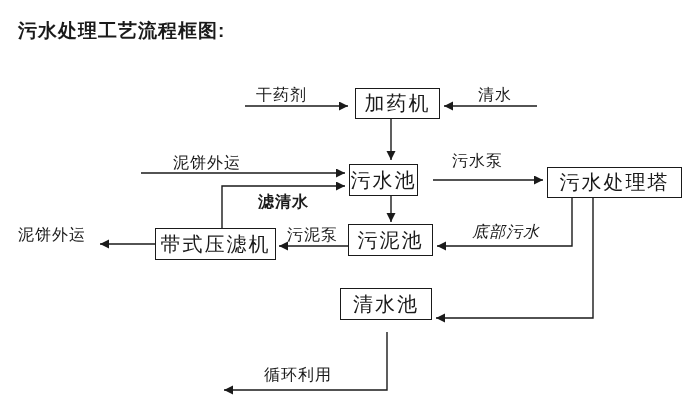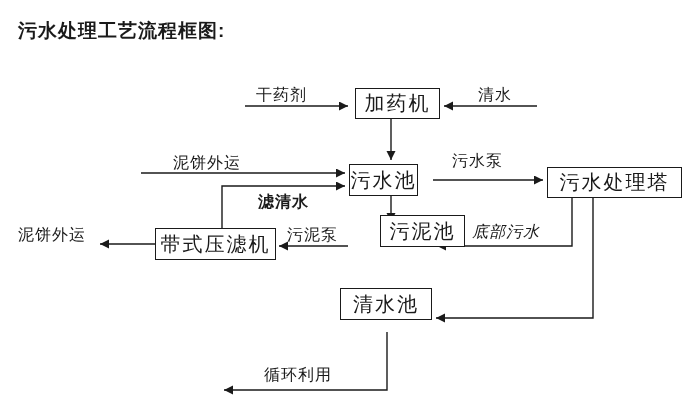--- a/index.html
+++ b/index.html
@@ -83,21 +83,21 @@
   </svg>
 
   <div class="doc-title">污水处理工艺流程框图:</div>
 
   <div class="node" style="left:355px; top:88px; width:85px; height:31px;">加药机</div>
 
   <div class="node" style="left:349px; top:164px; width:69px; height:32px;">污水池</div>
 
   <div class="node" style="left:547px; top:167px; width:135px; height:31px;">污水处理塔</div>
 
-  <div class="node" style="left:348px; top:215px; width:85px; height:32px;margin-left:32px;">污泥池</div>
+  <div class="node" style="left:348px; top:224px; width:85px; height:32px;">污泥池</div>
 
   <div class="node" style="left:155px; top:228px; width:121px; height:32px;">带式压滤机</div>
 
   <div class="node" style="left:340px; top:288px; width:92px; height:32px;">清水池</div>
 
   <div class="edge-label" style="left:256px; top:85px;">干药剂</div>
 
   <div class="edge-label" style="left:478px; top:85px;">清水</div>
 
   <div class="edge-label" style="left:173px; top:153px;">泥饼外运</div>

